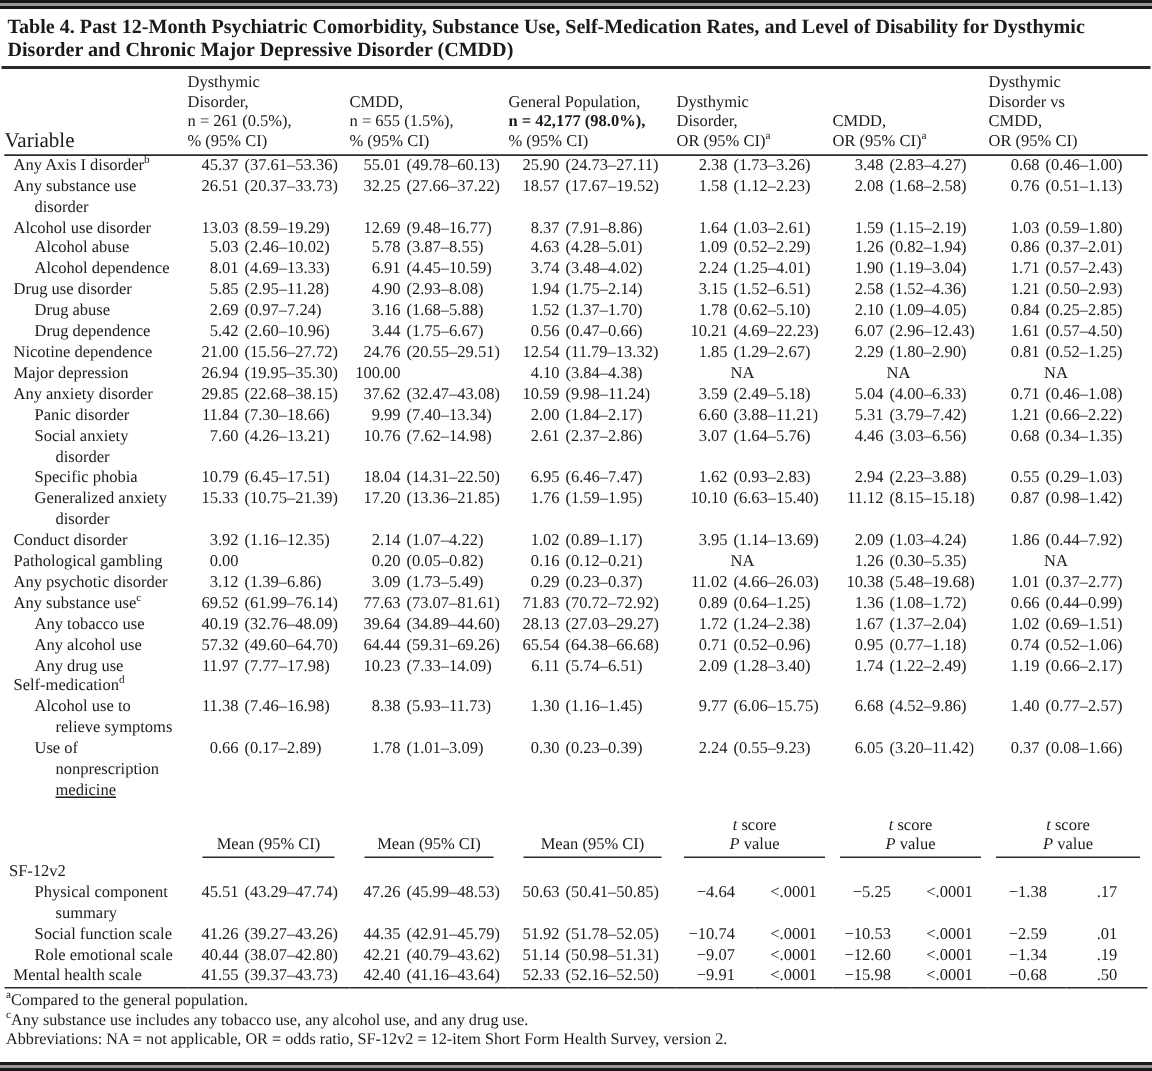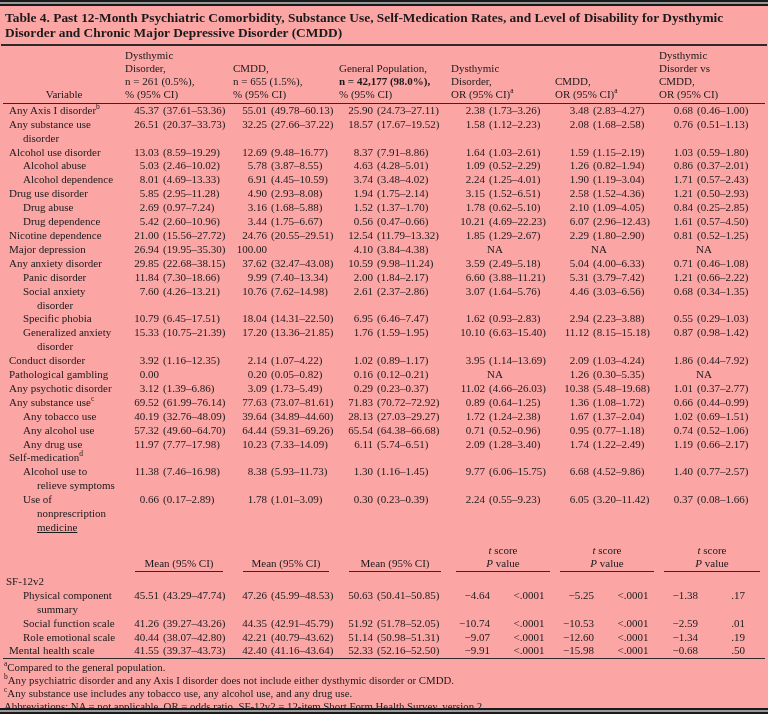--- a/index.html
+++ b/index.html
@@ -1,31 +1,31 @@
 <!DOCTYPE html>
 <html><head>
 <meta charset="utf-8">
 <style>
   html,body{margin:0;padding:0;background:#e8e8e6;}
   .page{
     width:768px;height:714px;position:relative;margin:0 auto;
-    background:#fca5a5;color:#1b1b1b;overflow:hidden;
+    background:#ffffff;color:#1b1b1b;overflow:hidden;
     font-family:"Liberation Serif","DejaVu Serif",serif;
   }
   .bar{height:6px;box-sizing:border-box;border-top:2px solid #1a1a1a;border-bottom:2px solid #1a1a1a;background:#999;}
   .bar-bottom{position:absolute;bottom:0;left:0;right:0;}
   .title{
     font-weight:bold;font-size:13.4px;line-height:15.4px;
     padding:4px 8px 3px 4px;border-bottom:2.2px solid #2b2b2b;margin:0 1px;
   }
   table{border-collapse:collapse;table-layout:fixed;width:762px;margin:0 3px;}
   th,td{padding:0;margin:0;vertical-align:top;font-weight:normal;text-align:left;}
   thead.h1 th{vertical-align:bottom;border-bottom:1.6px solid #2b2b2b;padding:3px 0 2px 0;}
   .hlines{font-size:11px;line-height:13px;}
-  .var-h{font-size:11px;line-height:13px;text-align:center;padding-left:3px;}
+  .var-h{font-size:14px;line-height:13px;text-align:left;padding-left:3px;}
   sup{font-size:7.5px;line-height:0;}
   td{font-size:11px;line-height:13.9px;}
   .lab{padding-left:3px;}
   .lab .ln{display:block;}
   .cell{display:flex;}
   .v{flex:0 0 34px;text-align:right;white-space:nowrap;}
   .c{white-space:nowrap;padding-left:4px;overflow:hidden;}
   .cell-na{display:block;text-align:center;padding-right:16px;}
   .sf{margin-top:9px;border-bottom:1.6px solid #2b2b2b;}
   .sf thead th{vertical-align:bottom;padding:0;}
@@ -1315,18 +1315,17 @@
           <td class="tt">−15.98</td>
           <td class="pp">&lt;.0001</td>
           <td class="tt">−0.68</td>
           <td class="pp">.50</td>
         </tr>
       </tbody>
   </table>
 
   <div class="foot" id="footnotes">
       <span class="fn"><sup>a</sup>Compared to the general population.</span>
-      <span class="fn"><sup>b</sup>Any psychiatric disorder and any Axis I disorder does not include either dysthymic disorder or CMDD.</span>
       <span class="fn"><sup>c</sup>Any substance use includes any tobacco use, any alcohol use, and any drug use.</span>
       <span class="fn">Abbreviations: NA = not applicable, OR = odds ratio, SF-12v2 = 12-item Short Form Health Survey, version 2.</span>
     </div>
   <div class="bar bar-bottom"></div>
 </div>
 
 </body></html>

